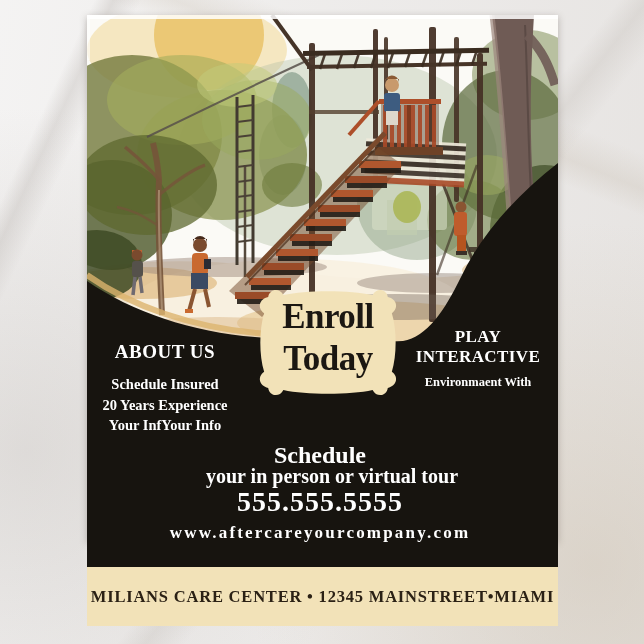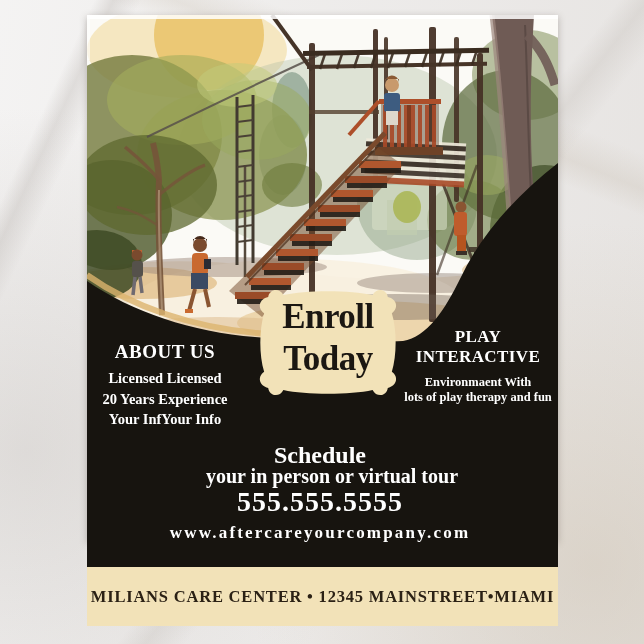--- a/index.html
+++ b/index.html
@@ -24,21 +24,21 @@
   .illus{top:0;}
   .swoosh{top:0;}
   .badge{position:absolute;left:166px;top:271px;width:150px;height:113px;}
   .badge svg{position:absolute;left:0;top:0;}
   .badge-text{
     position:absolute;left:0;top:10px;width:100%;text-align:center;
     font-weight:700;font-size:35px;line-height:42px;color:#1b1712;letter-spacing:-.5px;
   }
   .txt{position:absolute;color:#ffffff;text-align:center;font-weight:700;}
   .about{left:2px;top:326px;width:152px;}
-  .about .hd{font-size:19px;letter-spacing:.5px;margin:0 0 5px 0;}
+  .about .hd{font-size:19px;letter-spacing:.5px;margin:0 0 11px 0;}
   .about .ln{font-size:14.5px;line-height:20.5px;margin:0;}
   .interactive{left:306px;top:312px;width:170px;}
   .interactive .hd{font-size:17px;line-height:19.5px;letter-spacing:.4px;margin:0;}
   .interactive .bd{font-size:12.5px;line-height:15px;margin:9px 0 0 0;}
   .schedule{left:0;top:430px;width:466px;}
   .schedule .l1{font-size:24px;line-height:21px;margin:0;}
   .schedule .l2{font-size:20px;line-height:21px;margin:0;padding-left:24px;}
   .schedule .phone{font-size:28px;line-height:29px;margin:0;letter-spacing:1px;}
   .schedule .web{font-size:17px;line-height:20px;margin:7px 0 0 0;letter-spacing:2.2px;}
   .footer-band{
@@ -244,31 +244,30 @@
         <path d="M30,9 C52,4 96,4 118,9 C122,1 132,3 133,11 C142,13 144,22 137,27 C142,43 142,69 137,85 C144,90 142,99 133,101 C132,109 122,111 118,103 C96,108 52,108 30,103 C26,111 16,109 15,101 C6,99 4,90 11,85 C6,69 6,43 11,27 C4,22 6,13 15,11 C16,3 26,1 30,9 Z" fill="#f2e2b8"></path>
       </svg>
       <div class="badge-text">
         <div>Enroll</div>
         <div>Today</div>
       </div>
     </div>
 
     <div class="txt about">
       <h2 class="hd">ABOUT US</h2>
-      <p class="ln">Licensed Licensed</p>
+      <p class="ln">Schedule Insured</p>
       <p class="ln">20 Years Experience</p>
       <p class="ln">Your InfYour Info</p>
     </div>
 
     <div class="txt interactive">
       <div class="hd">PLAY</div>
       <div class="hd">INTERACTIVE</div>
       <p class="bd">
         <span>Environmaent With</span><br>
-        <span>lots of play therapy and fun</span>
       </p>
     </div>
 
     <div class="txt schedule">
       <p class="l1">Schedule</p>
       <p class="l2">your in person or virtual tour</p>
       <p class="phone">555.555.5555</p>
       <p class="web">www.aftercareyourcompany.com</p>
     </div>
 

